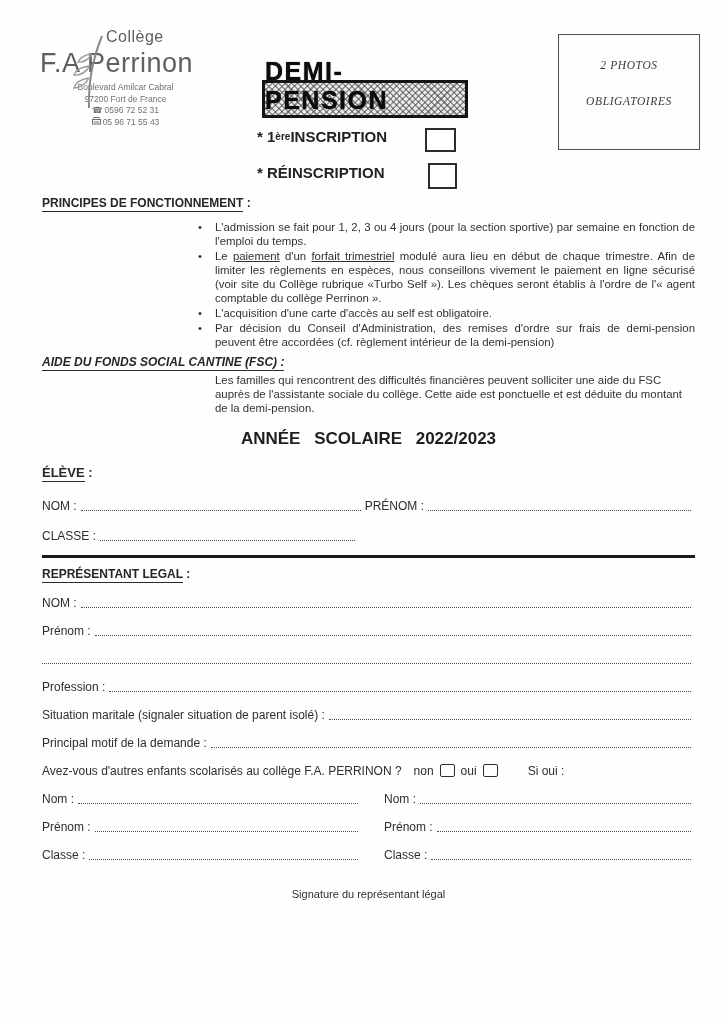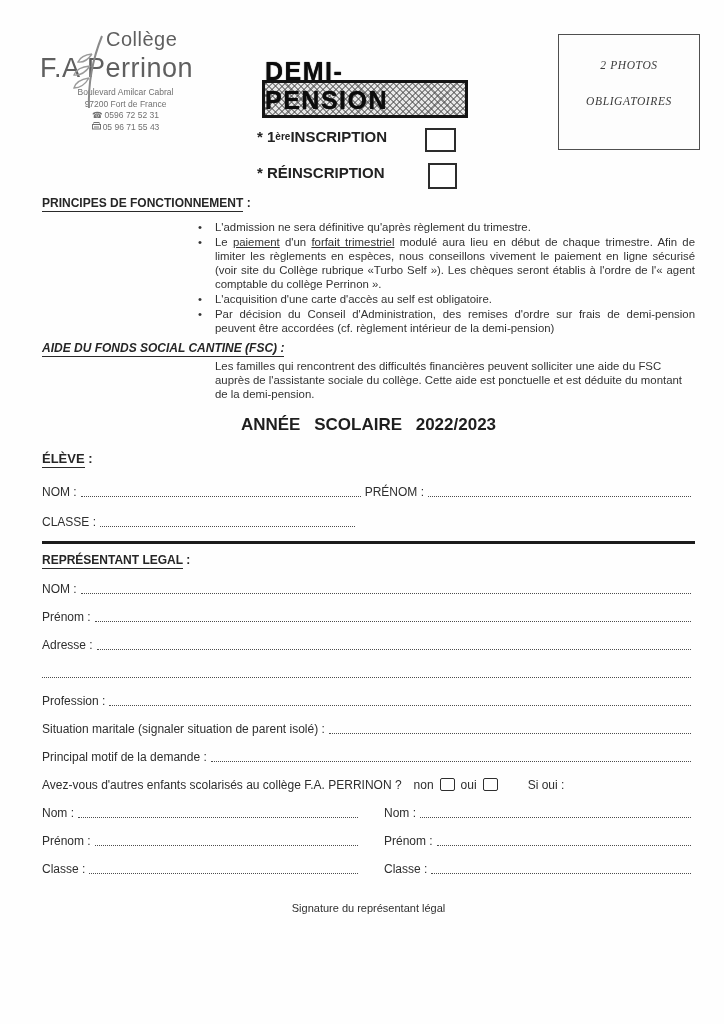--- a/index.html
+++ b/index.html
@@ -5,21 +5,21 @@
   html,body{margin:0;padding:0;background:#8a8a8a;}
   .page{
     position:relative; width:724px; height:1024px; margin:0 auto;
     background:#fefefe; color:#2e2e2e;
     font-family:"Liberation Sans", sans-serif; font-size:12px;
     overflow:hidden; box-sizing:border-box;
   }
   
   .logo{position:absolute; left:34px; top:28px; width:200px; color:#5f5f5f;}
   .logo-feather{position:absolute; left:28px; top:6px;}
-  .logo-line1{margin-left:72px; font-size:20px; letter-spacing:.5px;}
+  .logo-line1{margin-left:72px; font-size:16px; letter-spacing:.5px;}
   .logo-line2{margin-left:6px; font-size:27px; margin-top:2px; letter-spacing:.5px;}
   .logo-addr{width:175px; margin-left:4px; margin-top:3px; text-align:center;
     font-size:8.5px; line-height:11.5px; color:#707070;}
   .logo-addr .ic{display:inline-block; margin-right:2px; color:#707070;}
   .title-box{
     position:absolute; left:262px; top:80px; width:206px; height:38px; box-sizing:border-box;
     border:3px solid #141414; display:flex; align-items:flex-end; justify-content:center;
     background:
       repeating-linear-gradient(45deg, rgba(70,70,70,.55) 0 1.5px, transparent 1.5px 4.5px),
       repeating-linear-gradient(135deg, rgba(70,70,70,.55) 0 1.5px, transparent 1.5px 4.5px),
@@ -120,21 +120,21 @@
     <div>2 PHOTOS</div>
     <div>OBLIGATOIRES</div>
   </div>
 
   <div class="content">
 
     <div class="sec-h principles-h">
       <span class="u">PRINCIPES DE FONCTIONNEMENT</span><span> :</span>
     </div>
     <ul class="bullets">
-        <li><span>L'admission ne sera définitive qu'après règlement du trimestre.</span></li>
+        <li><span>L'admission se fait pour 1, 2, 3 ou 4 jours (pour la section sportive) par semaine en fonction de l'emploi du temps.</span></li>
         <li><span>Le </span><span class="seg-u">paiement</span><span> d'un </span><span class="seg-u">forfait trimestriel</span><span> modulé aura lieu en début de chaque trimestre. Afin de limiter les règlements en espèces, nous conseillons vivement le paiement en ligne sécurisé (voir site du Collège rubrique «Turbo Self »).  Les chèques seront établis à l'ordre de l'« agent comptable du collège Perrinon ».</span></li>
         <li><span>L'acquisition d'une carte d'accès au self est obligatoire.</span></li>
         <li><span>Par décision du Conseil d'Administration, des remises d'ordre sur frais de demi-pension peuvent être accordées (cf. règlement intérieur de la demi-pension)</span></li>
       </ul>
 
     <div class="sec-h fsc-h">
       <span class="u">AIDE DU FONDS SOCIAL CANTINE (FSC) :</span>
     </div>
     <p class="fsc-text">Les familles qui rencontrent des difficultés financières peuvent solliciter une aide du FSC auprès de l'assistante sociale du collège. Cette aide est ponctuelle et est déduite du montant de la demi-pension.</p>
 
@@ -160,24 +160,20 @@
     <div class="sec-h rep-h">
       <span class="u">REPRÉSENTANT LEGAL</span><span> :</span>
     </div>
 
     <div class="row">
       <span class="lbl">NOM :</span>
       <span class="dots"></span>
     </div>
     <div class="row">
       <span class="lbl">Prénom  :</span>
-      <span class="dots"></span>
-    </div>
-    <div class="row">
-      <span class="lbl">Adresse :</span>
       <span class="dots"></span>
     </div>
     <div class="row">
       <span class="dots" style="margin-left:0;"></span>
     </div>
     <div class="row">
       <span class="lbl">Profession :</span>
       <span class="dots"></span>
     </div>
     <div class="row">

